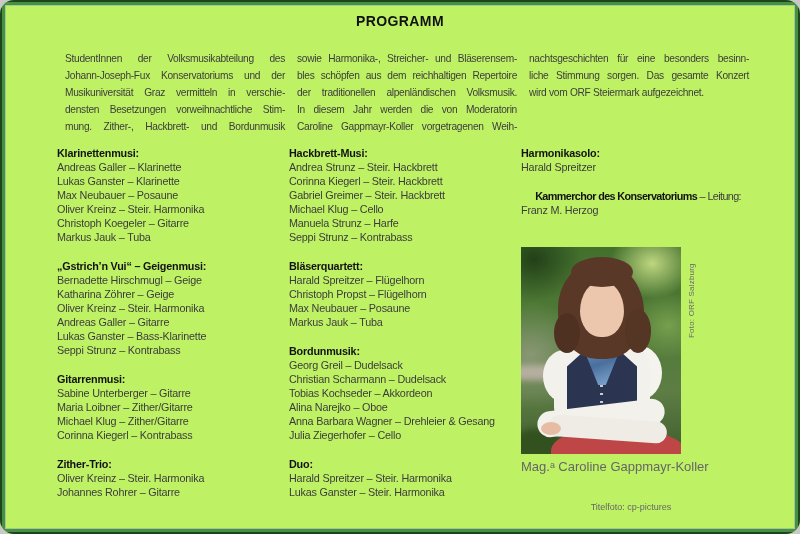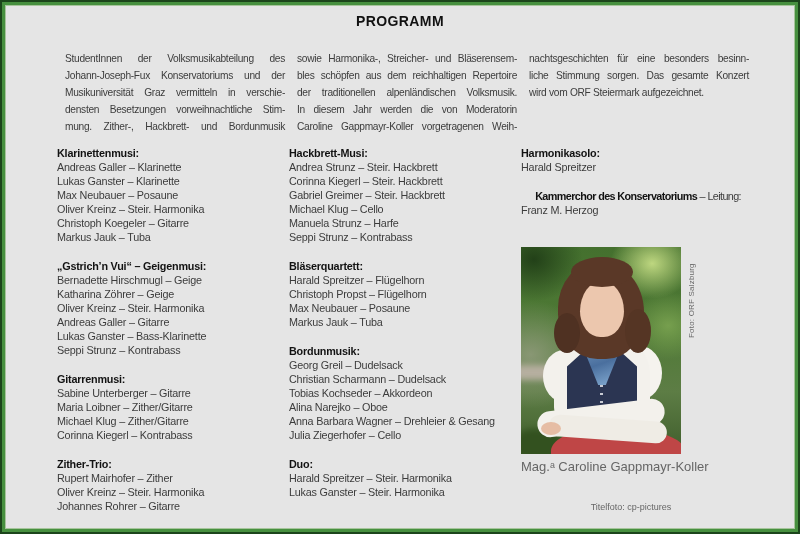--- a/index.html
+++ b/index.html
@@ -1,19 +1,20 @@
 <!DOCTYPE html>
 <html><head>
 <meta charset="utf-8">
 <style>
   html,body{margin:0;padding:0;background:#c9c9c9;}
   .page{
-    position:relative;width:800px;height:534px;background:#e5e5e5;
+    position:relative;width:800px;height:534px;background:#bef264;
     font-family:"Liberation Sans","DejaVu Sans",sans-serif;color:#3c3c3c;
     overflow:hidden;
+    border-radius:14px;
   }
   
   .frame{position:absolute;inset:0;border:2px solid #1c451b;z-index:60;pointer-events:none;}
   .frame::after{content:"";position:absolute;inset:0;border:3px solid #47903f;box-shadow:inset 0 0 0 1px #a7c59c;}
 
   .title{position:absolute;top:13px;left:0;width:100%;margin:0;text-align:center;
     font-size:14px;font-weight:bold;color:#111;letter-spacing:.4px;}
 
   .col{position:absolute;top:0;width:220px;height:534px;}
   .c1{left:57px}.c2{left:289px}.c3{left:521px}
@@ -116,21 +117,20 @@
         <div>
             <div class="line">Sabine Unterberger – Gitarre</div>
             <div class="line">Maria Loibner – Zither/Gitarre</div>
             <div class="line">Michael Klug – Zither/Gitarre</div>
             <div class="line">Corinna Kiegerl – Kontrabass</div>
           </div>
       </div>
       <div class="sect">
         <div class="h">Zither-Trio:</div>
         <div>
-            <div class="line">Rupert Mairhofer – Zither</div>
             <div class="line">Oliver Kreinz – Steir. Harmonika</div>
             <div class="line">Johannes Rohrer – Gitarre</div>
           </div>
       </div>
     </div>
   </section>
 
   <section class="col c2">
     <div class="intro">
         <div class="jline">sowie Harmonika-, Streicher- und Bläserensem-</div>

